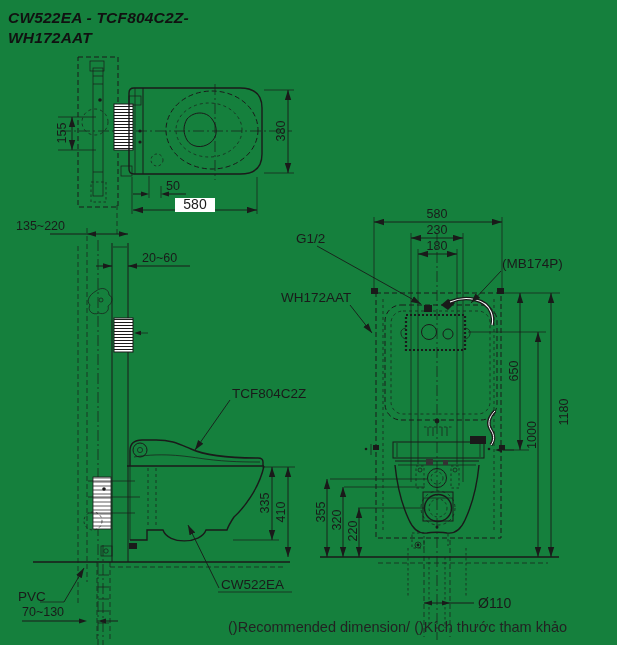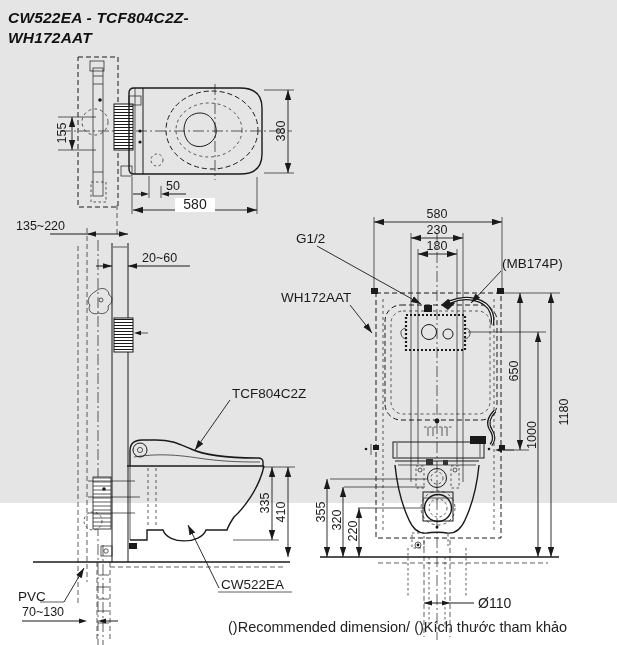--- a/index.html
+++ b/index.html
@@ -1,16 +1,16 @@
 <!DOCTYPE html>
 <html><head>
 <meta charset="utf-8">
 <style>
   html,body{margin:0;padding:0;background:#fff;width:617px;height:645px;overflow:hidden;}
-  .canvas{position:relative;width:617px;height:503px;background:#e5e5e5;}
+  .canvas{position:relative;width:617px;height:645px;background:#15803d;}
   svg{display:block;}
   text{font-family:"Liberation Sans",sans-serif;font-size:12.5px;fill:#1a1a1a;}
   .ttl{font-size:15.5px;font-weight:bold;font-style:italic;fill:#111;letter-spacing:.2px;}
   .lbl{font-size:13.5px;}
   .ft{font-size:14.5px;fill:#222;}
   .big{font-size:14px;}
   .ln{stroke:#1a1a1a;stroke-width:1;fill:none;}
   .lb{stroke:#1a1a1a;stroke-width:1.4;fill:none;}
   .lt{stroke:#1a1a1a;stroke-width:0.7;fill:none;}
   .dsh{stroke-dasharray:5,3;}

